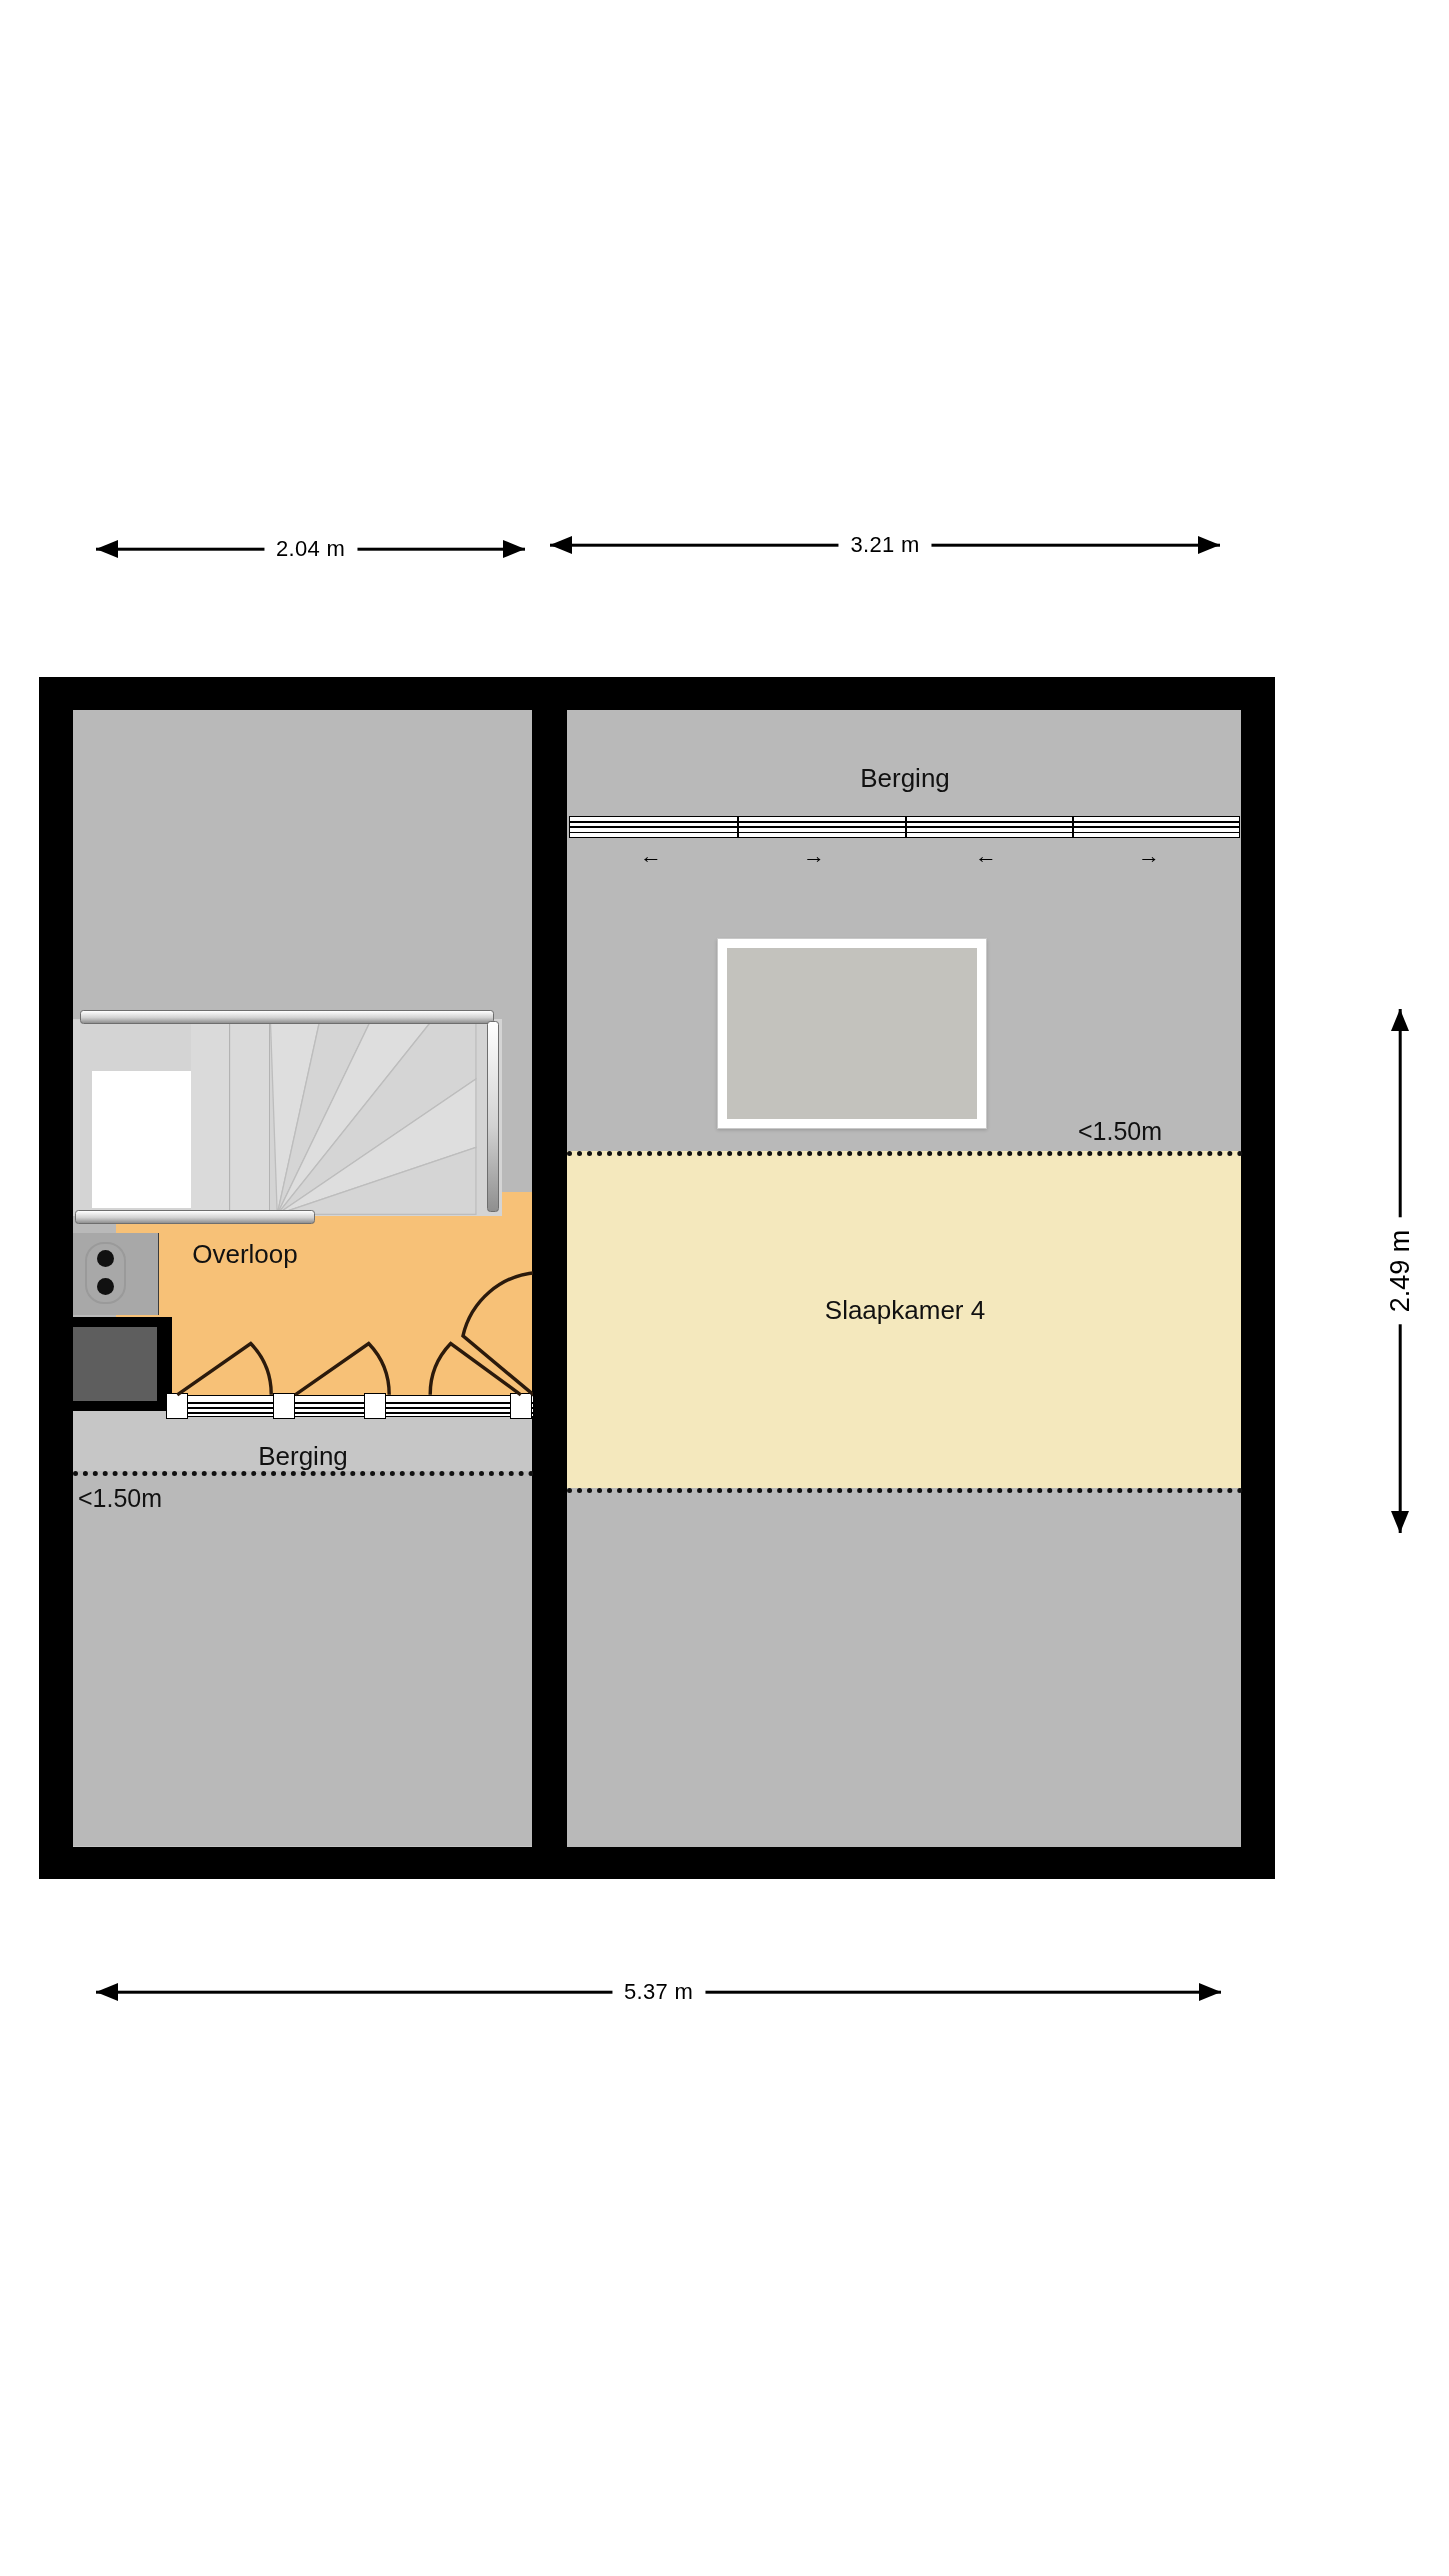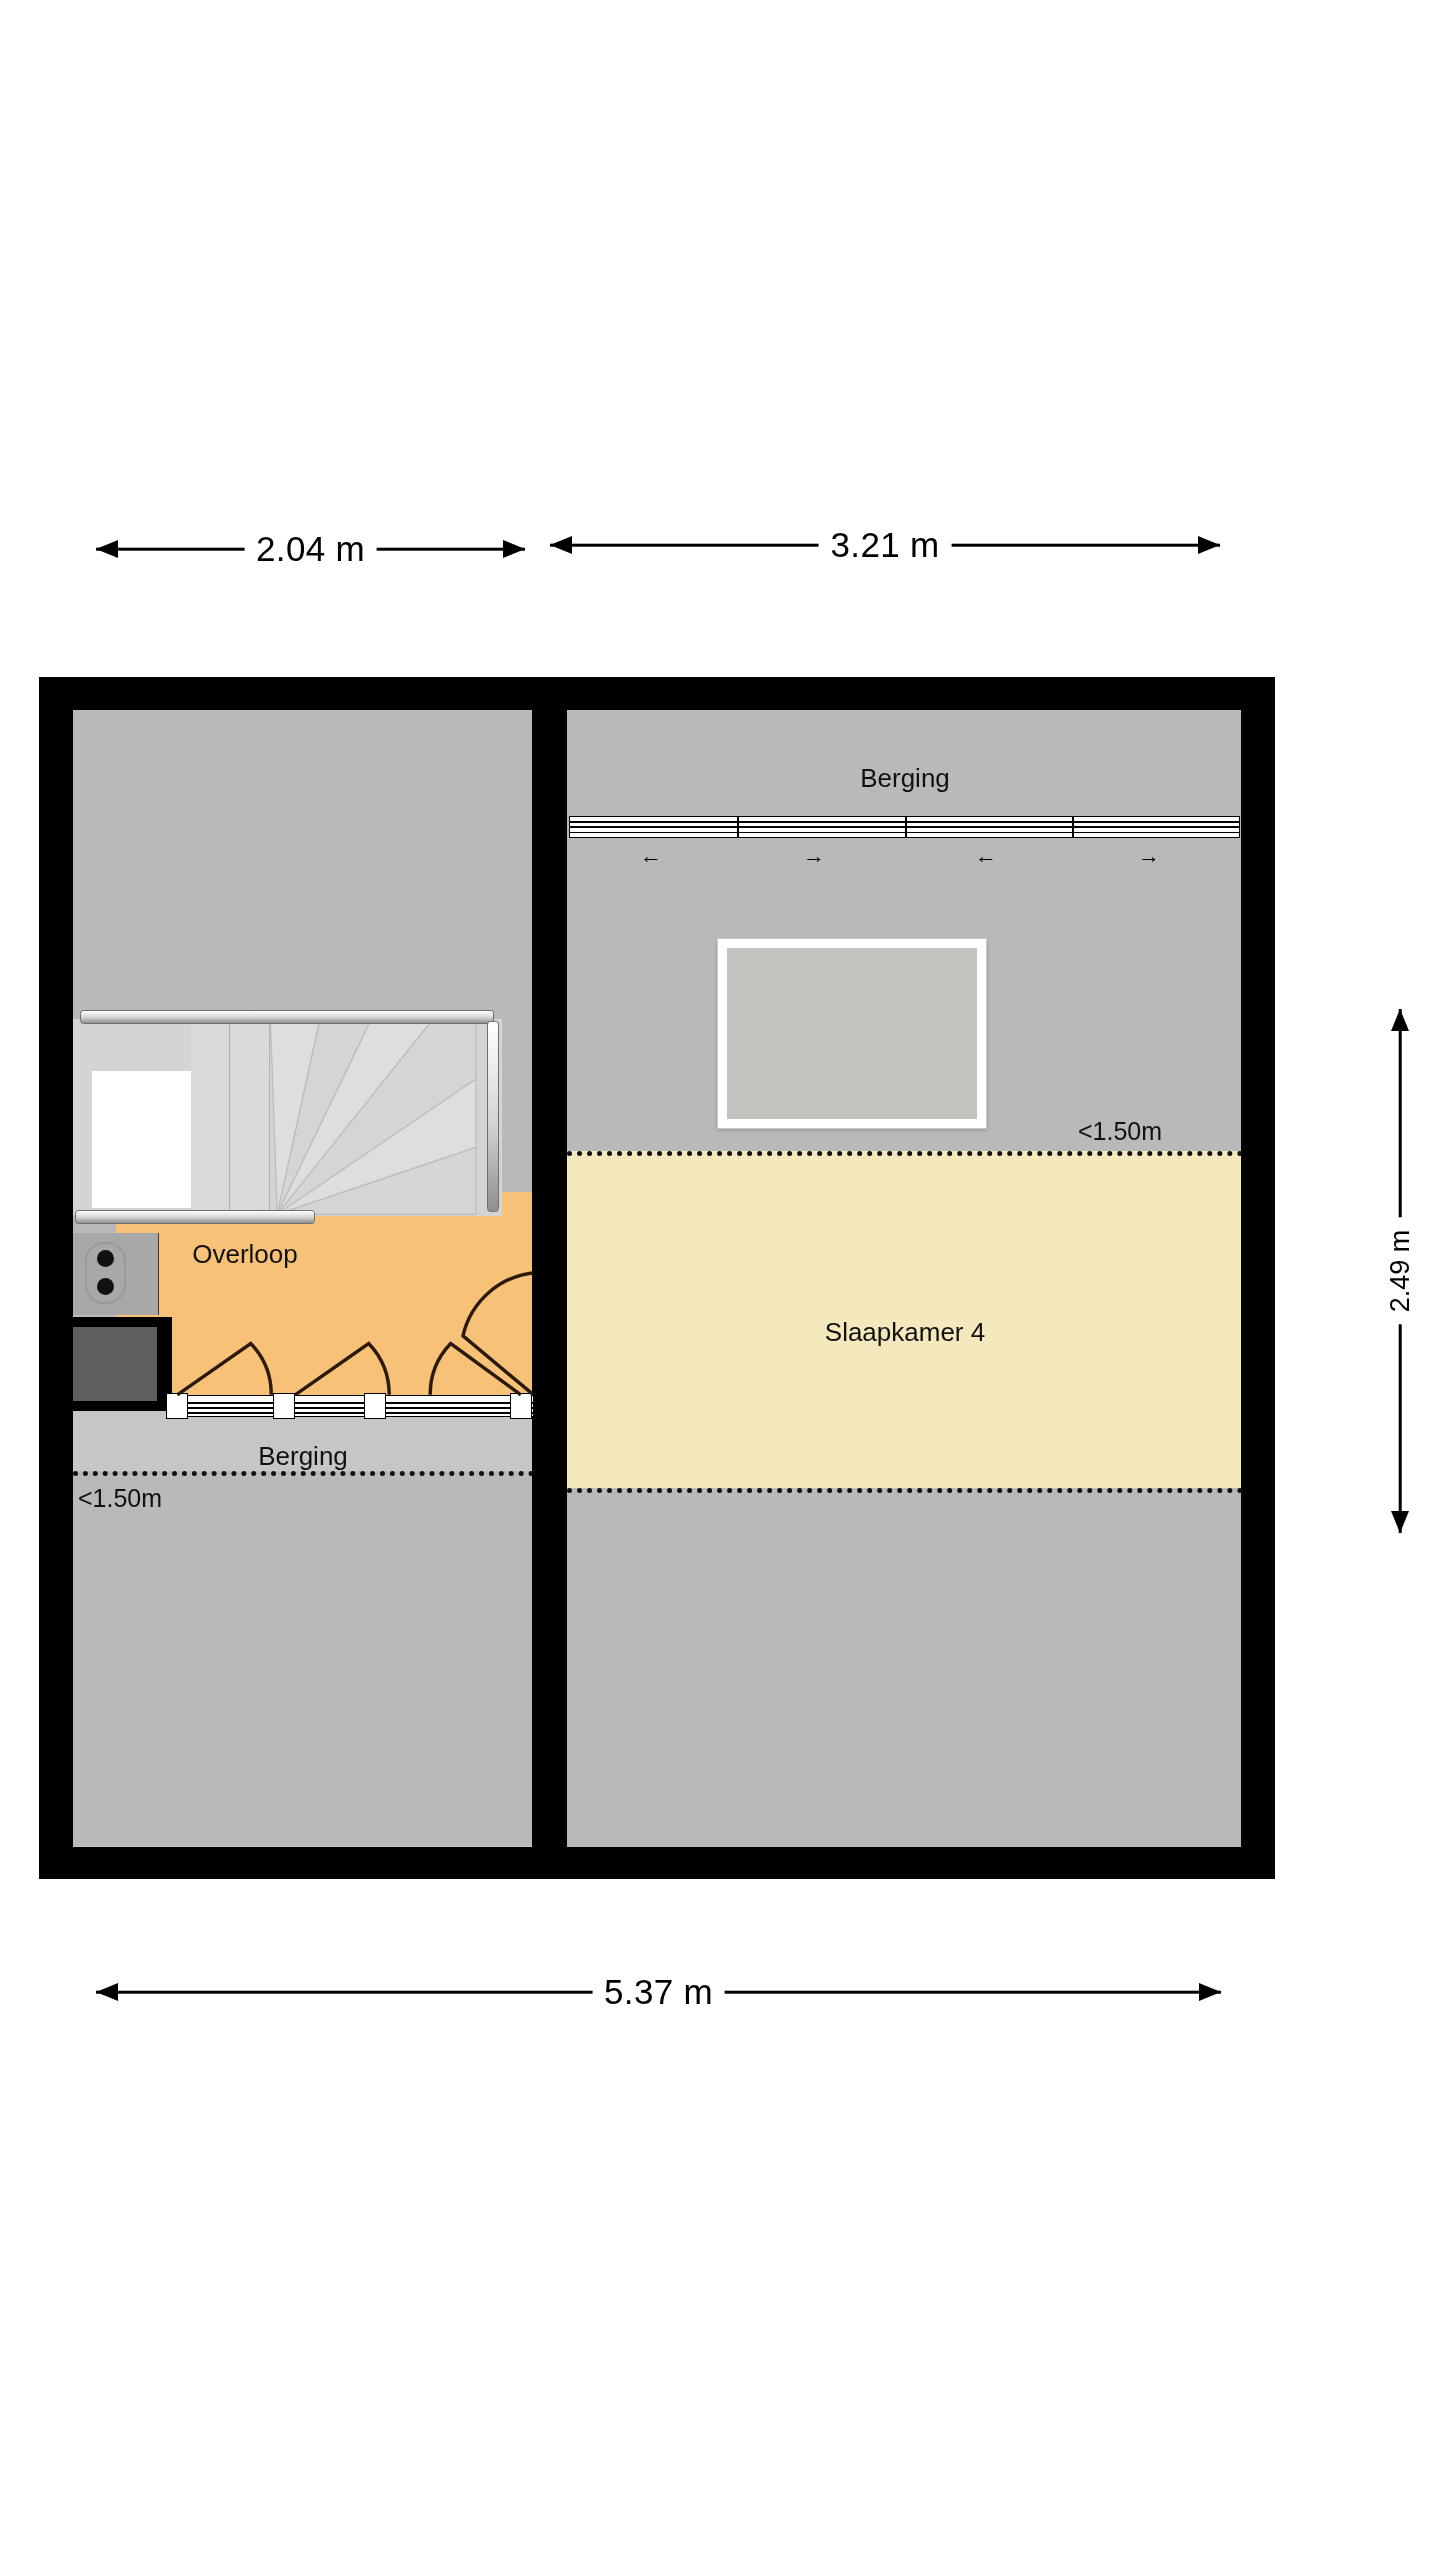--- a/index.html
+++ b/index.html
@@ -16,21 +16,21 @@
   .dim-h { height: 34px; display: flex; align-items: center; }
   .dim-h .bar { position: relative; flex: 1 1 auto; height: 34px; }
   .dim-h .line {
     position: absolute; left: 0; right: 0; top: 50%;
     height: 2.6px; background: #000; transform: translateY(-50%);
   }
   .dim-h .label {
     position: absolute; top: 50%; left: 50%;
     transform: translate(-50%, -50%);
     background: #fff; padding: 0 12px;
-    font-size: 35px; color: #000; white-space: nowrap; letter-spacing: 0.3px;
+    font-size: 22px; color: #000; white-space: nowrap; letter-spacing: 0.3px;
   }
   .arrow-l, .arrow-r {
     position: absolute; top: 50%; transform: translateY(-50%);
     width: 0; height: 0;
     border-top: 9.4px solid transparent;
     border-bottom: 9.4px solid transparent;
   }
   .arrow-l { left: 0; border-right: 22px solid #000; }
   .arrow-r { right: 0; border-left: 22px solid #000; }
 
@@ -259,21 +259,21 @@
     <div class="furn-frame" style="left:678px; top:261px; width:270px; height:191px;">
       <div class="furn-inner"></div>
     </div>
 
     <div class="room-label" style="left:866px; top:86px;">Berging</div>
 
     <div class="room-label" style="left:206px; top:562px;">Overloop</div>
 
     <div class="room-label" style="left:264px; top:764px;">Berging</div>
 
-    <div class="room-label" style="left:866px; top:618px;margin-top:22px;">Slaapkamer 4</div>
+    <div class="room-label" style="left:866px; top:618px;">Slaapkamer 4</div>
 
     <div class="small-label" style="left:1039px; top:440px;">&lt;1.50m</div>
 
     <div class="small-label" style="left:39px; top:807px;">&lt;1.50m</div>
 
   </div>
 </div>
 
 
 </body></html>

